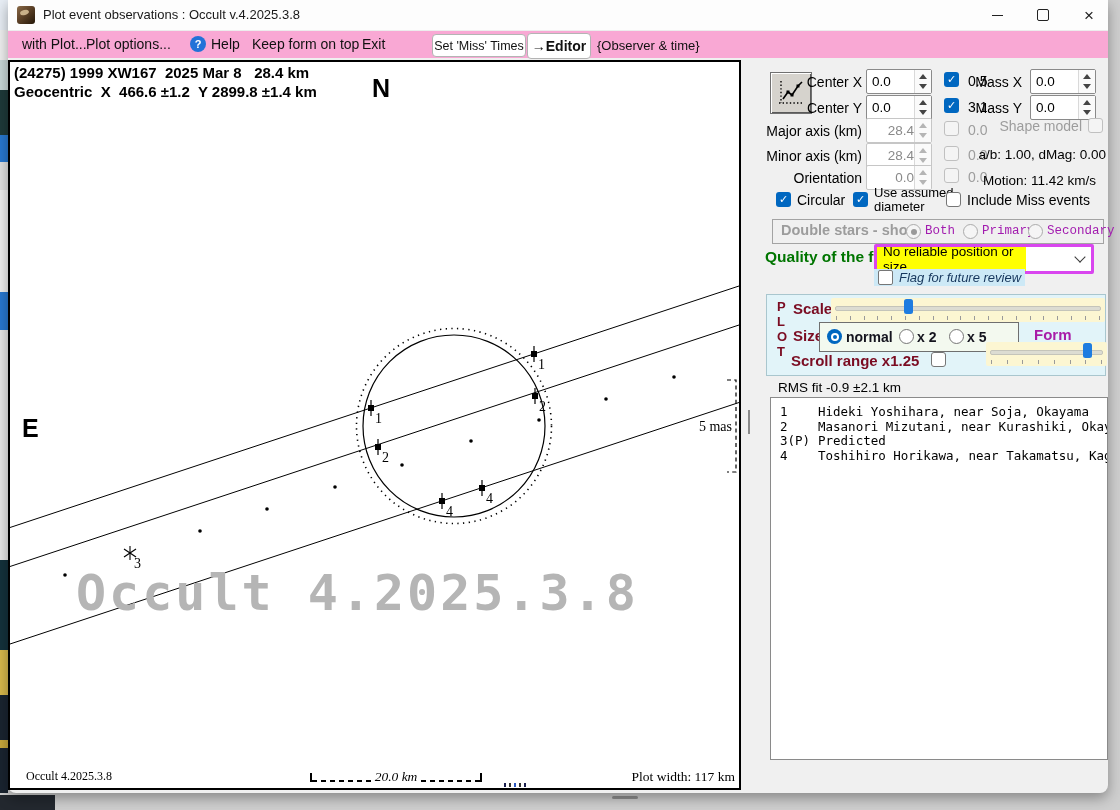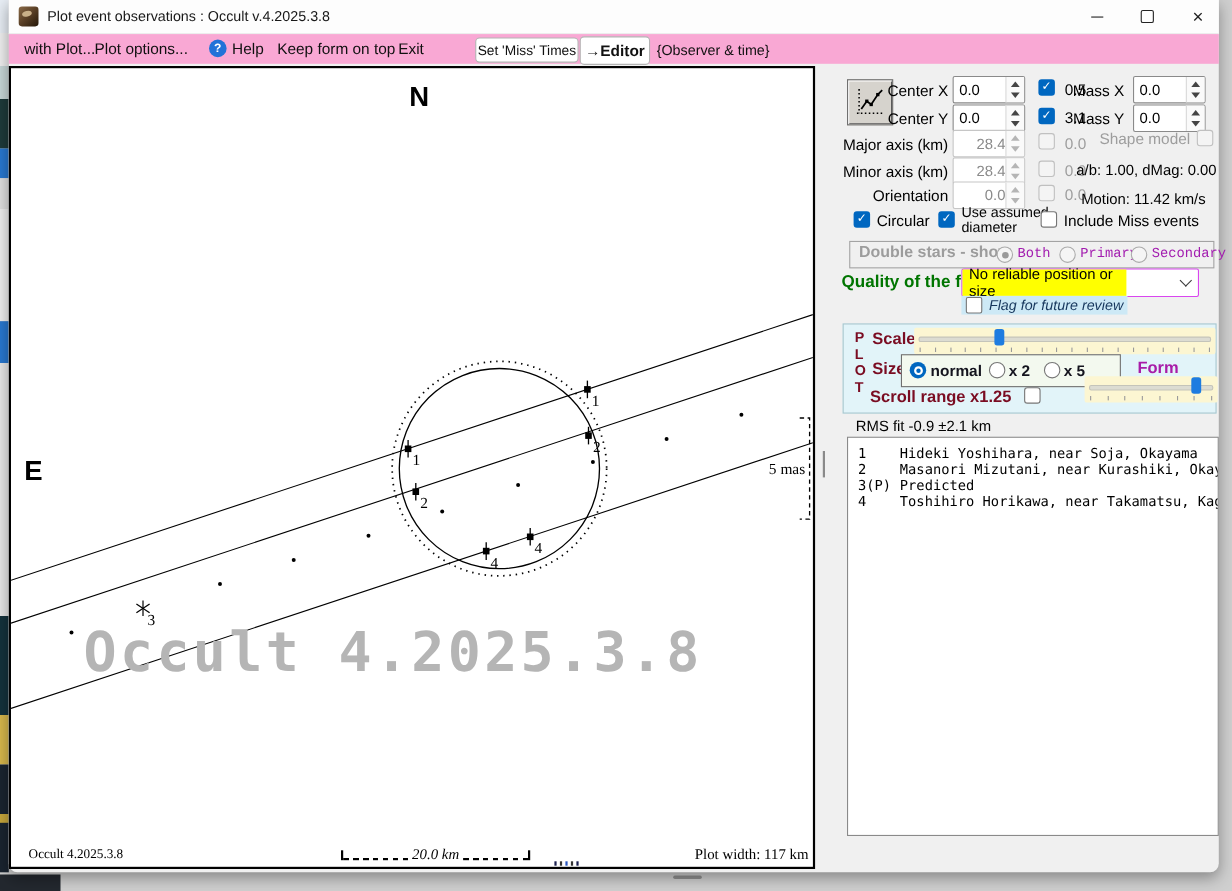--- a/index.html
+++ b/index.html
@@ -72,21 +72,21 @@
   .radio.sel{border:none;background:#0067c0;display:flex;align-items:center;justify-content:center;}
   .radio.sel i{width:8px;height:8px;border-radius:50%;background:#fff;display:flex;align-items:center;justify-content:center;}
   .radio.sel i b{width:4px;height:4px;border-radius:50%;background:#0067c0;display:block;}
   .radio.gray{border:1px solid #ababab;background:#f5f5f5;}
   .radio.gray.sel2{display:flex;align-items:center;justify-content:center;}
   .radio.gray.sel2 i{width:6px;height:6px;border-radius:50%;background:#9a9a9a;display:block;}
   .ds-box{position:absolute;border:1px solid #a3a3a3;background:#f0f0f0;}
   .ds-title{position:absolute;left:8px;top:2px;font-size:14.5px;font-weight:bold;color:#9c9c9c;}
   .ds-opt{position:absolute;top:4px;font-size:12.5px;color:#a21caf;font-family:Liberation Mono, monospace;}
   .quality-lbl{position:absolute;font-size:15.5px;font-weight:bold;color:#007500;}
-  .combo{position:absolute;width:214px;height:24px;border:1px solid #d946ef;background:#fff;border-radius:2px;
+  .combo{position:absolute;width:214px;height:24px;border:3px solid #d946ef;background:#fff;border-radius:2px;
          display:flex;align-items:center;gap:43px;}
   .combo-val{flex:1;background:#ffff00;height:100%;display:flex;align-items:center;padding-left:6px;font-size:13.5px;color:#000;}
   .combo-arrow{width:22px;display:flex;align-items:center;justify-content:center;}
   .chev{width:7px;height:7px;border-right:1.6px solid #3a3a3a;border-bottom:1.6px solid #3a3a3a;transform:rotate(45deg);margin-top:-4px;}
   .flag-strip{position:absolute;background:#cde9f6;display:flex;align-items:center;padding:0 4px;height:17px;}
   .flag-cb{width:13px;height:13px;background:#fff;border:1px solid #767676;border-radius:2px;margin-right:6px;}
   .flag-txt{font-size:13px;font-style:italic;color:#16365c;white-space:nowrap;}
   .plot-panel{position:absolute;background:#e2f4f9;border:1px solid #a9c6ce;}
   .pletter{position:absolute;font-size:13px;font-weight:bold;color:#7a0c22;}
   .maroon{position:absolute;font-size:15px;font-weight:bold;color:#7a0c22;white-space:nowrap;}
@@ -229,20 +229,21 @@
         <line x1="472" y1="418" x2="472" y2="434" stroke="#000" stroke-width="1.2"></line>
         <rect x="469" y="423" width="6" height="6" fill="#000"></rect>
         <text x="476" y="441" font-size="14" class="svgserif">4</text>
         <line x1="120" y1="484" x2="120" y2="498" stroke="#000" stroke-width="1.1"></line>
         <line x1="114" y1="487" x2="126" y2="495" stroke="#000" stroke-width="1.1"></line>
         <line x1="114" y1="495" x2="126" y2="487" stroke="#000" stroke-width="1.1"></line>
         <text x="124" y="506" font-size="14" class="svgserif">3</text>
         <path d="M717 318 H726 V410 H717" fill="none" stroke="#000" stroke-width="1.2" stroke-dasharray="4 3.2"></path>
         <text x="722" y="369" text-anchor="end" font-size="14" class="svgserif">5 mas</text>
       </svg>
+    <div class="plot-header"><div>(24275) 1999 XW167  2025 Mar 8   28.4 km</div><div>Geocentric  X  466.6 ±1.2  Y 2899.8 ±1.4 km</div></div>
     <span class="cardinal" style="left:362px;top:12px">N</span>
     <span class="cardinal" style="left:12px;top:352px">E</span>
     <div class="watermark">Occult 4.2025.3.8</div>
     <div class="bottom-marks">
       <i style="background:#1a1f4e"></i>
         <i style="background:#333"></i>
         <i style="background:#2a57c0"></i>
         <i style="background:#333"></i>
         <i style="background:#1a1f4e"></i>
     </div>

